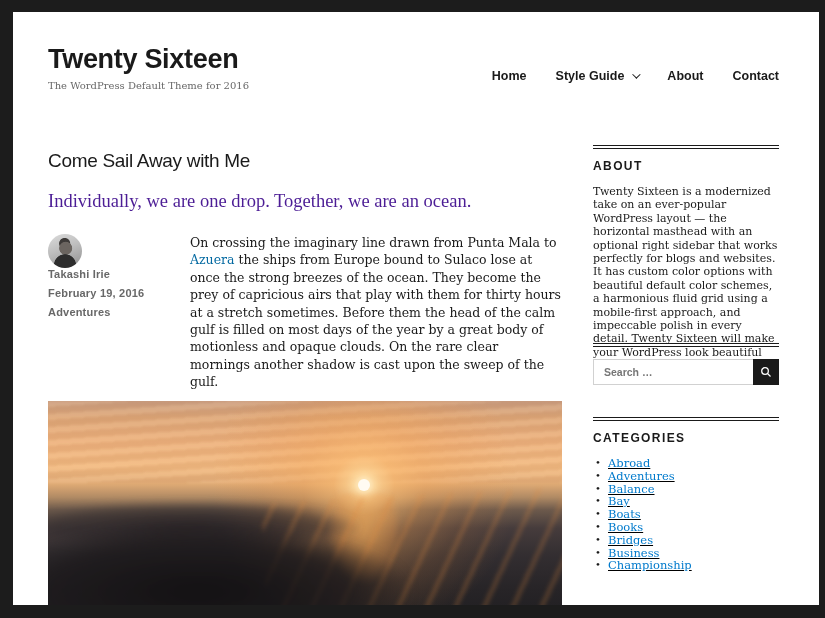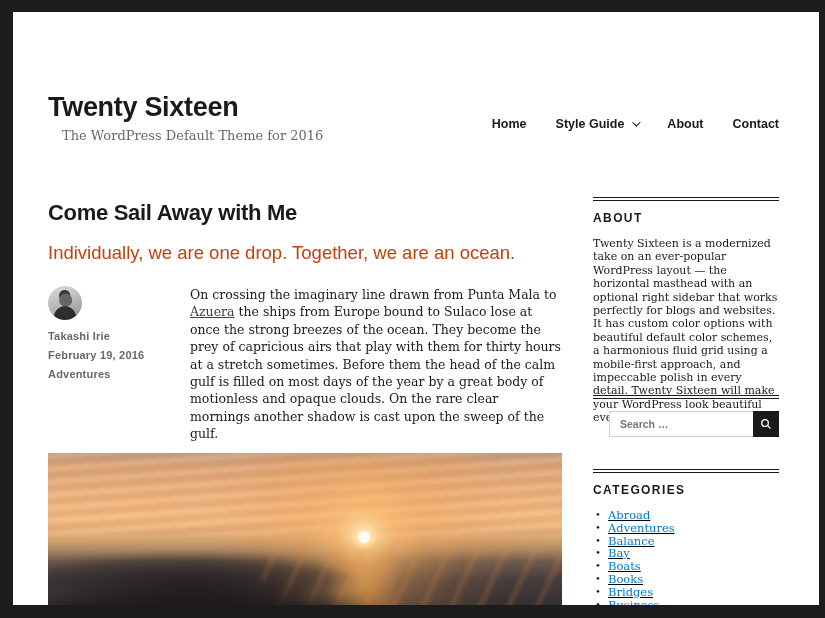--- a/index.html
+++ b/index.html
@@ -3,51 +3,51 @@
 <meta charset="utf-8">
 <style>
   * { margin:0; padding:0; box-sizing:border-box; }
   html,body { width:825px; height:618px; overflow:hidden; }
   body { background:#1c1c1c; font-family:"Liberation Sans", sans-serif; position:relative; }
 
   .page { position:absolute; left:13px; top:12px; width:806px; height:593px;
           background:#ffffff; overflow:hidden; padding:0 40px 0 35px; }
 
   
-  .site-header { display:flex; justify-content:space-between; align-items:flex-start; padding-top:80px; }
+  .site-header { display:flex; justify-content:space-between; align-items:flex-start; padding-top:32px; }
   .site-title { font-size:27px; font-weight:700; color:#1a1a1a; letter-spacing:-0.3px; line-height:30px; }
-  .site-tagline { font-family:"DejaVu Serif", serif; font-size:13px; color:#686868; margin-top:6px;margin-left:14px; }
+  .site-tagline { font-family:"DejaVu Serif", serif; font-size:10px; color:#686868; margin-top:6px; }
   .main-nav { display:flex; gap:29px; margin-top:14px; align-items:center; }
   .nav-item { font-size:12.5px; font-weight:600; color:#1a1a1a; text-decoration:none; cursor:pointer; display:flex; align-items:center; gap:8px;margin-top:11px; }
   .chev { width:6px; height:6px; border-right:1.5px solid #1a1a1a; border-bottom:1.5px solid #1a1a1a;
           transform:rotate(45deg) translateY(-2px); display:inline-block; }
 
   
   .content { display:flex; margin-top:54px; }
   .main { width:514px; flex:none; }
 
-  .post-title { font-size:22px; font-weight:700; color:#1a1a1a; line-height:31px; letter-spacing:-0.3px; }
-  .post-subtitle { font-family:Liberation Sans, sans-serif; font-size:18.5px; color:#c2410c; margin-top:13px; line-height:24px; }
+  .post-title { font-size:19px; font-weight:400; color:#1a1a1a; line-height:31px; letter-spacing:-0.3px; }
+  .post-subtitle { font-family:Liberation Serif, serif; font-size:18.5px; color:#4c1d95; margin-top:13px; line-height:24px; }
 
   .post-body { display:flex; margin-top:21px; }
   .meta-col { width:142px; flex:none; }
   .avatar { width:34px; height:34px; border-radius:50%;
     background:
       radial-gradient(circle at 50% 92%, #2d2d2d 0 30%, rgba(45,45,45,0) 32%),
       radial-gradient(circle at 52% 42%, #6b6560 0 23%, rgba(107,101,96,0) 26%),
       radial-gradient(circle at 49% 28%, #3d3a38 0 17%, rgba(61,58,56,0) 20%),
       linear-gradient(160deg, #dcdcdc 0%, #bdbdbd 45%, #8e8e8e 100%);
   }
   .meta-line { font-size:11px; color:#686868; font-weight:600; letter-spacing:0.2px; }
-  .meta-author { margin-top:10px; }
+  .meta-author { }
   .meta-date { margin-top:7px; }
   .meta-category { margin-top:7px; }
 
   .text-col { flex:1; font-family:"DejaVu Serif", serif; font-size:12.5px; line-height:17.4px; color:#1a1a1a; }
-  .text-col a { color:#404040; text-decoration:underline; cursor:pointer; }
+  .text-col a { color:#0369a1; cursor:pointer; }
 
   
   .featured-image { position:relative; width:514px; height:205px; overflow:hidden; margin-top:10px; background:#3a3336; }
   .fi { position:absolute; }
   .fi-sky { inset:0; background:linear-gradient(180deg,#c99c7e 0%,#dda575 8%,#edb07a 20%,#f2b97e 32%,#e3ad76 40%,#b08a64 47%,#6d5a4c 53%,#463c3c 62%,#332e31 75%,#272427 92%,#232124 100%); }
   .fi-clouds { left:0; right:0; top:0; height:40%; background:repeating-linear-gradient(176deg, rgba(255,228,198,0.16) 0 6px, rgba(175,128,100,0.12) 6px 13px); filter:blur(1px); }
   .fi-sunglow { inset:0; background:radial-gradient(circle at 61.5% 41%, rgba(255,246,222,0.95) 0%, rgba(255,214,150,0.85) 3%, rgba(252,186,110,0.6) 9%, rgba(246,166,86,0.35) 18%, rgba(240,150,70,0.15) 30%, rgba(240,150,70,0) 45%); }
   .fi-sun { left:calc(61.5% - 6px); top:calc(41% - 6px); width:12px; height:12px; border-radius:50%;
             background:#fffbf2; box-shadow:0 0 10px 4px rgba(255,231,182,0.9); }
   .fi-reflection { left:calc(61.5% - 48px); top:45%; width:96px; height:58%;
@@ -63,22 +63,22 @@
   
   .sidebar { width:186px; flex:none; margin-left:31px; position:relative; height:440px; }
   .widget { position:absolute; left:0; right:0; border-top:4px double #1a1a1a; }
   .widget-about { top:0; }
   .widget-search { top:198px; }
   .widget-categories { top:272px; }
   .widget-title { font-size:12px; font-weight:700; letter-spacing:1.4px; color:#1a1a1a; margin-top:10px; }
   .widget-text { font-family:"DejaVu Serif", serif; font-size:11px; line-height:13.4px; color:#1a1a1a; margin-top:12px; }
 
   .search-form { display:flex; margin-top:12px; }
-  .search-input { width:144px; height:26px; border:1px solid #d1d1d1; border-right:none; background:#fff;
-                  font-family:"Liberation Sans", sans-serif; font-size:10.5px; font-weight:600; color:#767676; padding:0 10px; outline:none;margin-left:16px; }
+  .search-input { width:160px; height:26px; border:1px solid #d1d1d1; border-right:none; background:#fff;
+                  font-family:"Liberation Sans", sans-serif; font-size:10.5px; font-weight:600; color:#767676; padding:0 10px; outline:none; }
   .search-input::placeholder { color:#767676; }
   .search-button { width:26px; height:26px; background:#1a1a1a; border:none; display:flex; align-items:center; justify-content:center; cursor:pointer; }
 
   .cat-list { list-style:none; margin-top:12px;text-decoration:underline; }
   .cat-list li { position:relative; padding-left:15px; font-family:"DejaVu Serif", serif; font-size:11.5px; line-height:12.8px; }
   .cat-list li::before { content:"•"; position:absolute; left:2px; top:0; color:#1a1a1a; font-size:10px; }
   .cat-list a { color:#007acc; text-decoration:none; cursor:pointer; }
 </style>
 </head>
 <body>

